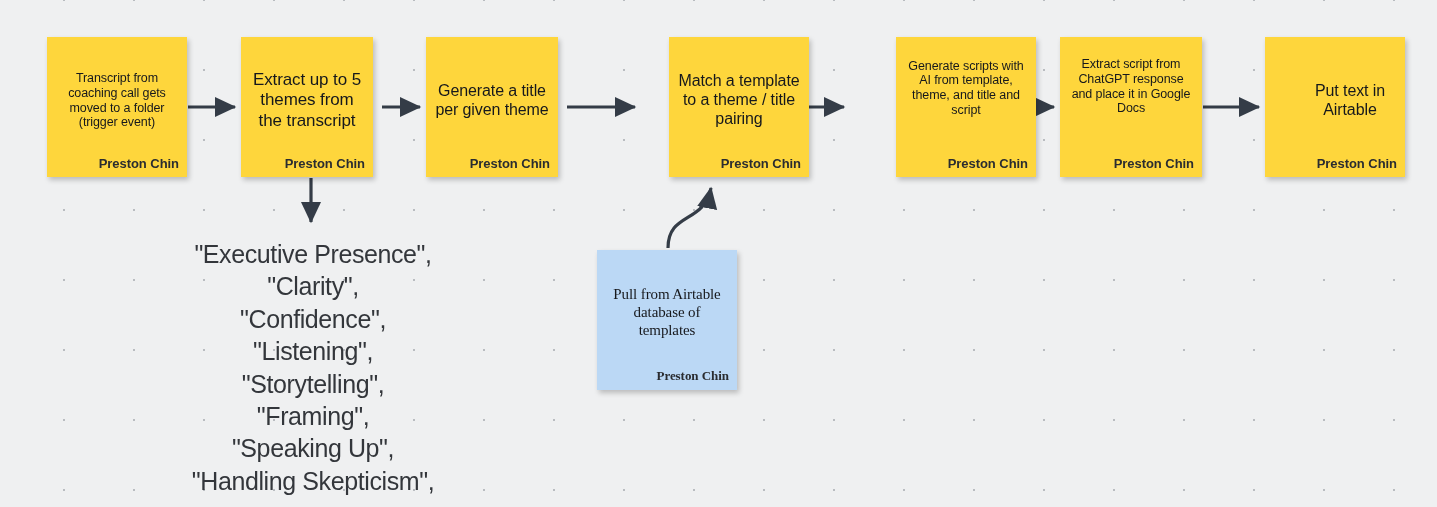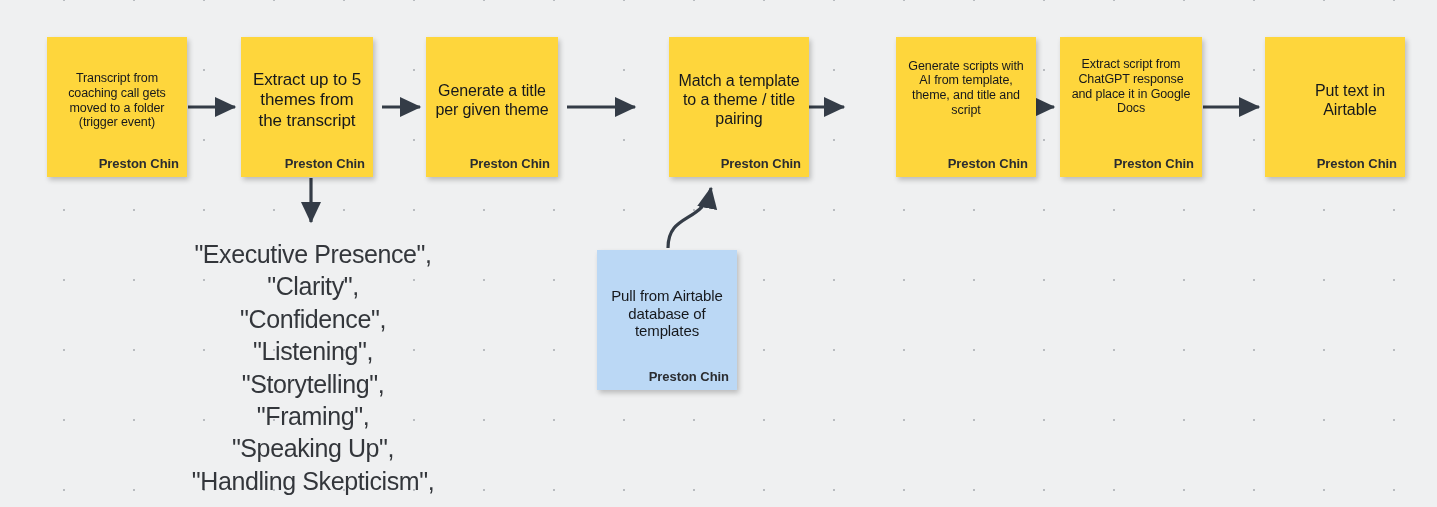--- a/index.html
+++ b/index.html
@@ -51,21 +51,21 @@
     text-align: right;
     font-size: 13px;
     font-weight: bold;
     color: #2a2c30;
     letter-spacing: -0.05px;
     padding-right: 1px;
     padding-bottom: 2px;
   }
 
   .note.yellow { background: #fed63c; }
-  .note.blue   { background: #bbd8f5; }
+  .note.blue   { background: #bbd8f5; font-family: Liberation Serif, serif; }
 
   
   #themes-list {
     position: absolute;
     left: 120px;
     top: 238px;
     width: 386px;
     text-align: center;
     font-size: 25px;
     line-height: 32.4px;

